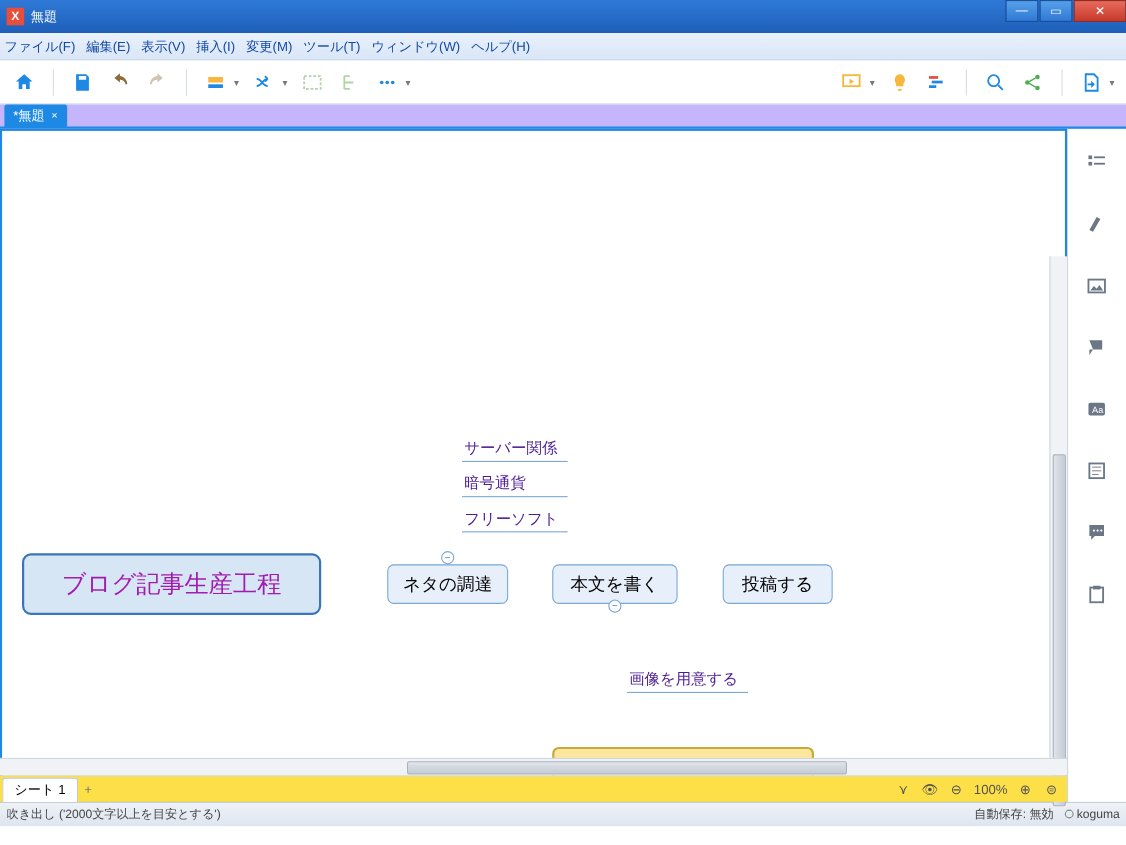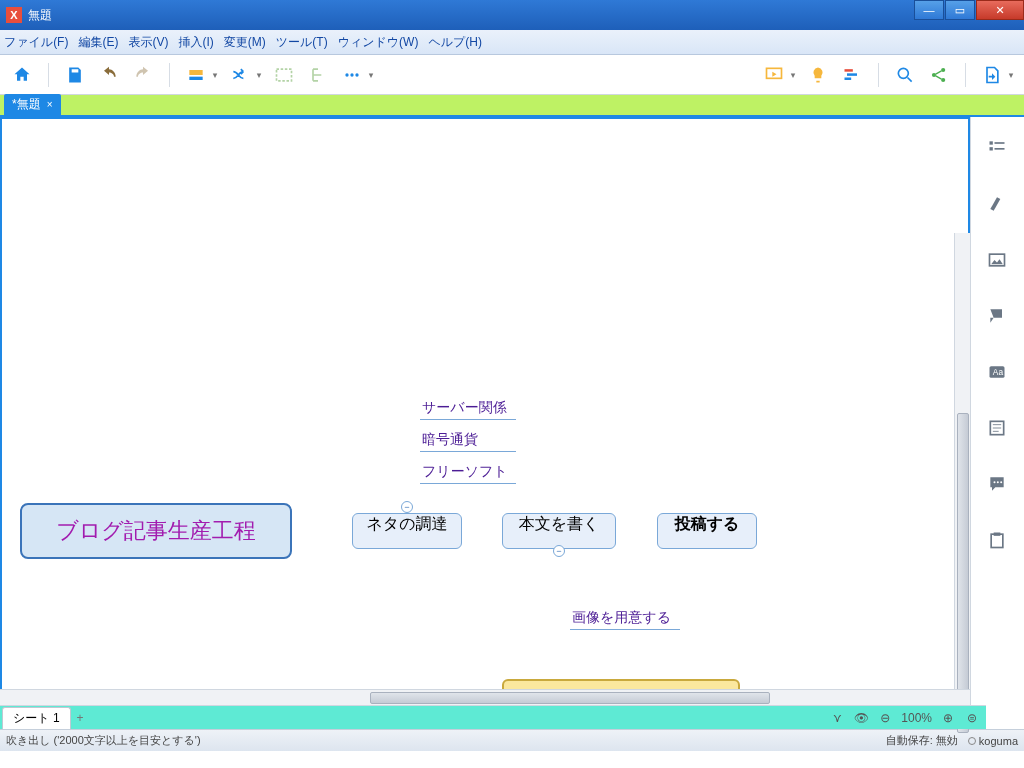--- a/index.html
+++ b/index.html
@@ -15,44 +15,44 @@
 .menubar { height:24px; background:linear-gradient(#eaf1fb,#d9e6f7); border-bottom:1px solid #b8c8de; display:flex; align-items:center; font-size:12px; padding:12px 4px; color:#1348a4;}
 .menubar span { margin-right:10px; cursor:default; }
 
 .toolbar { height:40px; background:#fff; border-bottom:1px solid #d0d7e0; display:flex; align-items:center; padding:0 8px; gap:6px;}
 .tbsep{ width:1px; height:24px; background:#d7dde5; margin:0 6px;}
 .tbtn{ width:28px; height:28px; display:flex; align-items:center; justify-content:center; border-radius:3px;}
 .tbtn svg{ width:20px; height:20px;}
 .tdrop{ display:flex; align-items:center;}
 .tdrop .caret{ width:10px; height:28px; display:flex; align-items:center; justify-content:center; color:#777; font-size:9px;}
 
-.tabstrip{ height:22px; background:#bef264; display:flex; align-items:flex-end; padding-left:4px; border-bottom:2px solid #1e88e5;}
+.tabstrip{ height:22px; background:#c4b5fd; display:flex; align-items:center; padding-left:4px; border-bottom:2px solid #1e88e5;}
 .doctab{ background:#1e88e5; color:#fff; font-size:12px; padding:2px 8px 2px 8px; display:flex; align-items:center; gap:6px; border-radius:2px 2px 0 0;}
 .doctab .x{ font-size:10px;}
 
 .workspace{ position:relative; height:612px; display:flex;}
 .canvas-wrap{ flex:1; border:2px solid #1e88e5; margin:0 0 0 0; position:relative; overflow:hidden;}
 .canvas{ position:absolute; inset:0; background:#fff;}
 .sidepanel{ width:54px; border-left:1px solid #d0d7e0; display:flex; flex-direction:column; align-items:center; padding-top:20px; gap:34px;}
 .sidepanel .sicon{ width:22px; height:22px; color:#6b7785; display:flex; align-items:center; justify-content:flex-start;}
 
 .node-root{ position:absolute; left:18px; top:384px; width:272px; height:56px; background:#d6e6f5; border:2px solid #3b74b9; border-radius:8px; display:flex; align-items:center; justify-content:center; font-size:22px; color:#a21caf;}
-.node-box{ position:absolute; background:#e7effa; border:1px solid #7aa8d8; border-radius:6px; display:flex; justify-content:center; font-size:16px; height:36px;}
+.node-box{ position:absolute; background:#e7effa; border:1px solid #7aa8d8; border-radius:6px; display:flex; align-items:center; justify-content:center; font-size:16px; height:36px;}
 .sub-item{ position:absolute; font-size:14px; color:#4c1d95; border-bottom:1px solid #7aa8d8; padding:2px 8px 2px 2px;}
 .callout{ position:absolute; left:500px; top:560px; width:238px; height:36px; background:#fbe89e; border:2px solid #c9a93d; border-radius:6px; display:flex; align-items:center; justify-content:center; font-size:15px;}
 .cursor{ position:absolute; left:672px; top:592px; font-size:14px; color:#000;}
 
 .toggle-btn{ position:absolute; width:12px; height:12px; border:1px solid #7aa8d8; border-radius:50%; background:#fff; display:flex; align-items:center; justify-content:center; font-size:9px; color:#3b74b9; line-height:1;}
 
 .hscroll{ position:absolute; bottom:24px; left:0; right:54px; height:16px; background:#f0f2f5; border-top:1px solid #d0d7e0;}
 .hscroll .thumb{ position:absolute; left:370px; width:400px; top:2px; height:12px; background:linear-gradient(#e0e4ea,#c5cbd5); border:1px solid #a9b1be; border-radius:2px;}
 .vscroll{ position:absolute; right:54px; top:116px; bottom:40px; width:16px; background:#f0f2f5; border-left:1px solid #d0d7e0;}
 .vscroll .thumb{ position:absolute; top:180px; height:320px; left:2px; width:12px; background:linear-gradient(90deg,#e0e4ea,#c5cbd5); border:1px solid #a9b1be; border-radius:2px;}
 
-.sheetbar{ position:absolute; bottom:0; left:0; right:38px; height:24px; background:#5eead4; border-top:1px solid #d0d7e0; display:flex; align-items:center; font-size:12px;}
+.sheetbar{ position:absolute; bottom:0; left:0; right:54px; height:24px; background:#fde047; border-top:1px solid #d0d7e0; display:flex; align-items:center; font-size:12px;}
 .sheet-tab{ border:1px solid #c0c8d2; border-bottom:none; padding:2px 10px; margin-left:2px; background:#fff; border-radius:3px 3px 0 0;}
 .sheet-add{ margin-left:6px; color:#777;}
 .sheet-right{ margin-left:auto; display:flex; align-items:center; gap:8px; padding-right:6px; color:#555;}
 .sheet-right .ic{ width:16px; text-align:center;}
 
 .statusbar{ height:22px; background:linear-gradient(#eef2f7,#dde5ef); border-top:1px solid #c5cfdb; display:flex; align-items:center; font-size:11px; padding:0 6px; color:#444;}
 .statusbar .right{ margin-left:auto; display:flex; gap:10px; align-items:center;}
 .statusbar .dot{ width:8px; height:8px; border:1px solid #888; border-radius:50%; display:inline-block; margin-right:3px;}
 
 svg.connector{ position:absolute; inset:0; pointer-events:none;}
@@ -213,21 +213,21 @@
       <div class="node-root">
           <span>ブログ記事生産工程</span>
         </div>
 
       <div class="node-box" style="left:350px; top:394px; width:110px;">
           <span>ネタの調達</span>
         </div>
       <div class="node-box" style="left:500px; top:394px; width:114px;">
           <span>本文を書く</span>
         </div>
-      <div class="node-box" style="left:655px; top:394px; width:100px;font-weight:bold;">
+      <div class="node-box" style="left:655px; top:394px; width:100px;">
           <span>投稿する</span>
         </div>
 
       <div class="toggle-btn" style="left:399px; top:382px;">−</div>
       <div class="toggle-btn" style="left:551px; top:426px;">−</div>
 
       <div class="sub-item" style="left:418px; top:278px; width:96px;"><span>サーバー関係</span></div>
       <div class="sub-item" style="left:418px; top:310px; width:96px;"><span>暗号通貨</span></div>
       <div class="sub-item" style="left:418px; top:342px; width:96px;"><span>フリーソフト</span></div>
 

